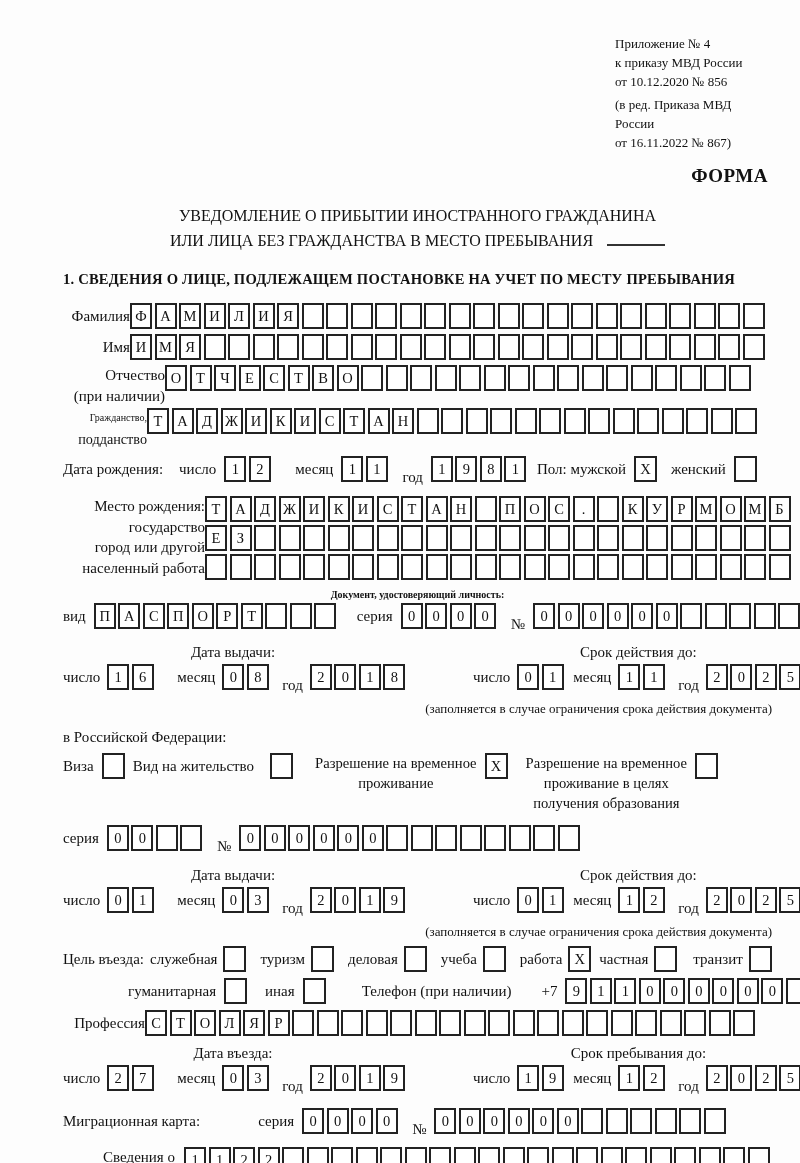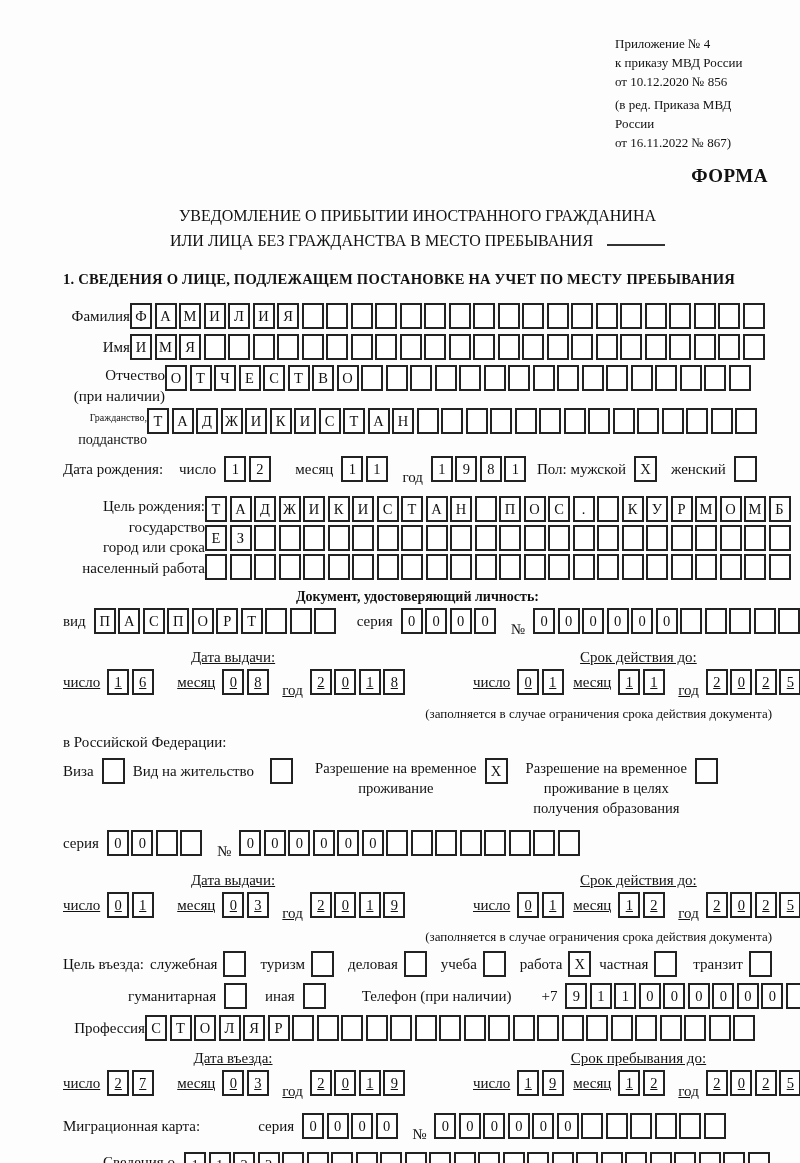--- a/index.html
+++ b/index.html
@@ -23,22 +23,22 @@
     flex:none;box-sizing:border-box;width:22px;height:26px;margin-right:2.5px;
     border:2px solid #222;display:inline-flex;align-items:center;justify-content:center;
     font-size:14.5px;background:#fff;
   }
   .checkbox{
     flex:none;box-sizing:border-box;width:23px;height:26px;border:2px solid #222;
     display:inline-flex;align-items:center;justify-content:center;font-size:14.5px;background:#fff;
   }
   .ilabel{font-size:15px;line-height:26px;white-space:nowrap;}
   .inrow{display:flex;align-items:flex-start;column-gap:8px;}
-  .doc-heading{margin-top:5px;text-align:center;font-weight:bold;font-size:14px;}
-  .date-pair{display:flex;margin-top:5px;text-decoration:underline;}
+  .doc-heading{margin-top:5px;text-align:center;font-weight:bold;font-size:10px;}
+  .date-pair{display:flex;margin-top:5px;}
   .date-col{display:inline-flex;flex-direction:column;}
   .dp-head{text-align:center;font-size:15px;line-height:20px;}
   .dp-row{display:flex;align-items:flex-start;column-gap:7px;margin-top:2px;}
   .mlg{margin-left:14px;}
   .mls{margin-left:4px;margin-top:8px;}
   .note-right{text-align:right;font-size:13px;line-height:17px;margin-top:2px;}
   .intro{margin-top:8px;font-size:15px;line-height:25px;}
   .opt{display:flex;align-items:flex-start;column-gap:8px;}
   .opt-lines{text-align:center;font-size:14.6px;line-height:20px;}
 </style>
@@ -216,23 +216,23 @@
         <span class="cell">1</span>
       </span>
     <span class="ilabel" style="">Пол: мужской</span>
     <span class="checkbox">X</span>
     <span class="ilabel" style="margin-left:6px">женский</span>
     <span class="checkbox"></span>
   </div>
 
   <div class="row" style="margin-top:6px">
     <div class="rlabel lines" style="width:142px;padding-top:0">
-      <div>Цель рождения:</div>
+      <div>Место рождения:</div>
       <div>государство</div>
-      <div>город или срока</div>
+      <div>город или другой</div>
       <div>населенный работа</div>
     </div>
     <div>
       <div class="cells" style="margin-bottom:3px">
           <span class="cell">Т</span>
           <span class="cell">А</span>
           <span class="cell">Д</span>
           <span class="cell">Ж</span>
           <span class="cell">И</span>
           <span class="cell">К</span>

